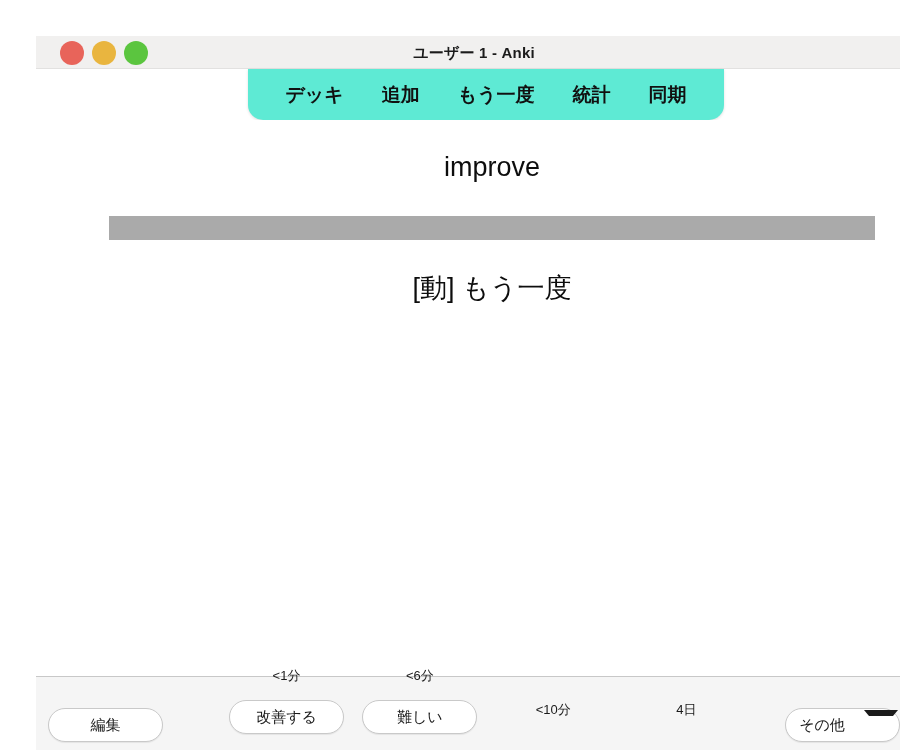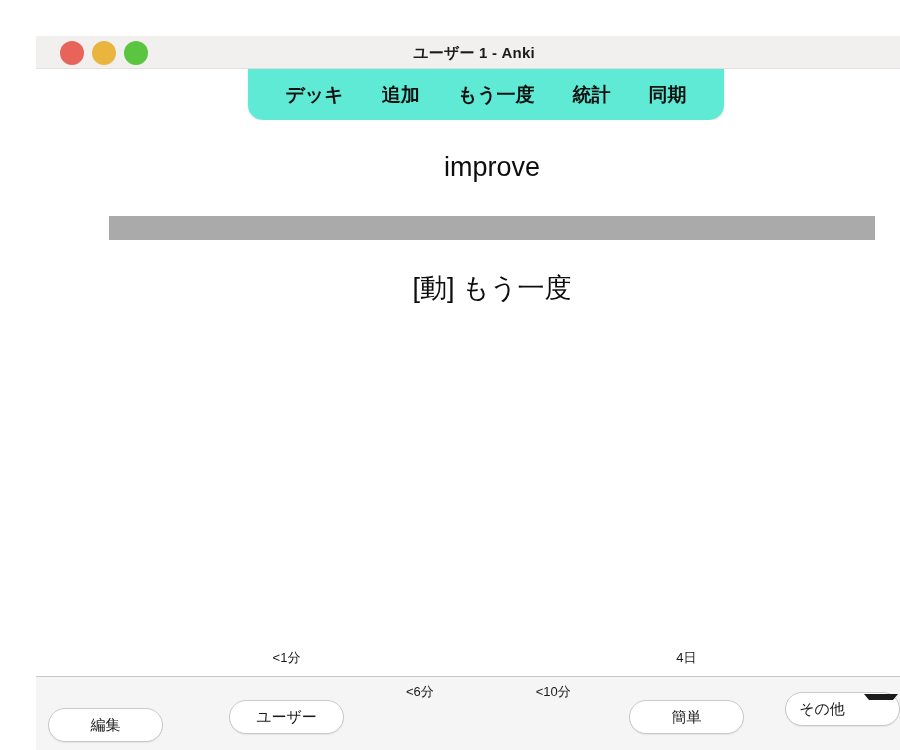--- a/index.html
+++ b/index.html
@@ -158,21 +158,21 @@
     display: flex;
     flex-direction: column;
     align-items: center;
     width: 115px;
   }
 
   .ease-interval {
     font-size: 13px;
     font-weight: normal;
     color: #1a1a1a;
-    margin-bottom: 24px;
+    margin-bottom: 6px;
     line-height: 1;
     white-space: nowrap;
   }
 
   .pill-btn {
     width: 115px;
     height: 34px;
     border-radius: 17px;
     background: #ffffff;
     border: 1px solid #c9c9c9;
@@ -190,21 +190,21 @@
 
   .edit-btn {
     position: absolute;
     left: 12px;
     bottom: 20px;
   }
 
   .more-btn {
     position: absolute;
     right: 12px;
-    bottom: 36px;
+    bottom: 20px;
     gap: 7px;
   }
 
   .caret {
     display: inline-block;
     width: 0;
     height: 0;
     border-left: 5px solid transparent;
     border-right: 5px solid transparent;
     border-top: 6px solid #1a1a1a;
@@ -244,37 +244,37 @@
 
     <button class="pill-btn edit-btn">
       <span>編集</span>
     </button>
 
     <div class="ease-group">
 
       <div class="ease-col">
         <div class="ease-interval">&lt;1分</div>
         <button class="pill-btn">
-          <span>ユーザー</span>
+          <span>改善する</span>
         </button>
       </div>
 
       <div class="ease-col">
         <div class="ease-interval">&lt;6分</div>
+        <button class="pill-btn">
+          <span>難しい</span>
+        </button>
       </div>
 
       <div class="ease-col">
         <div class="ease-interval">&lt;10分</div>
       </div>
 
       <div class="ease-col">
         <div class="ease-interval">4日</div>
-        <button class="pill-btn">
-          <span>簡単</span>
-        </button>
       </div>
 
     </div>
 
     <button class="pill-btn more-btn">
       <span>その他</span>
       <span class="caret"></span>
     </button>
 
   </footer>

